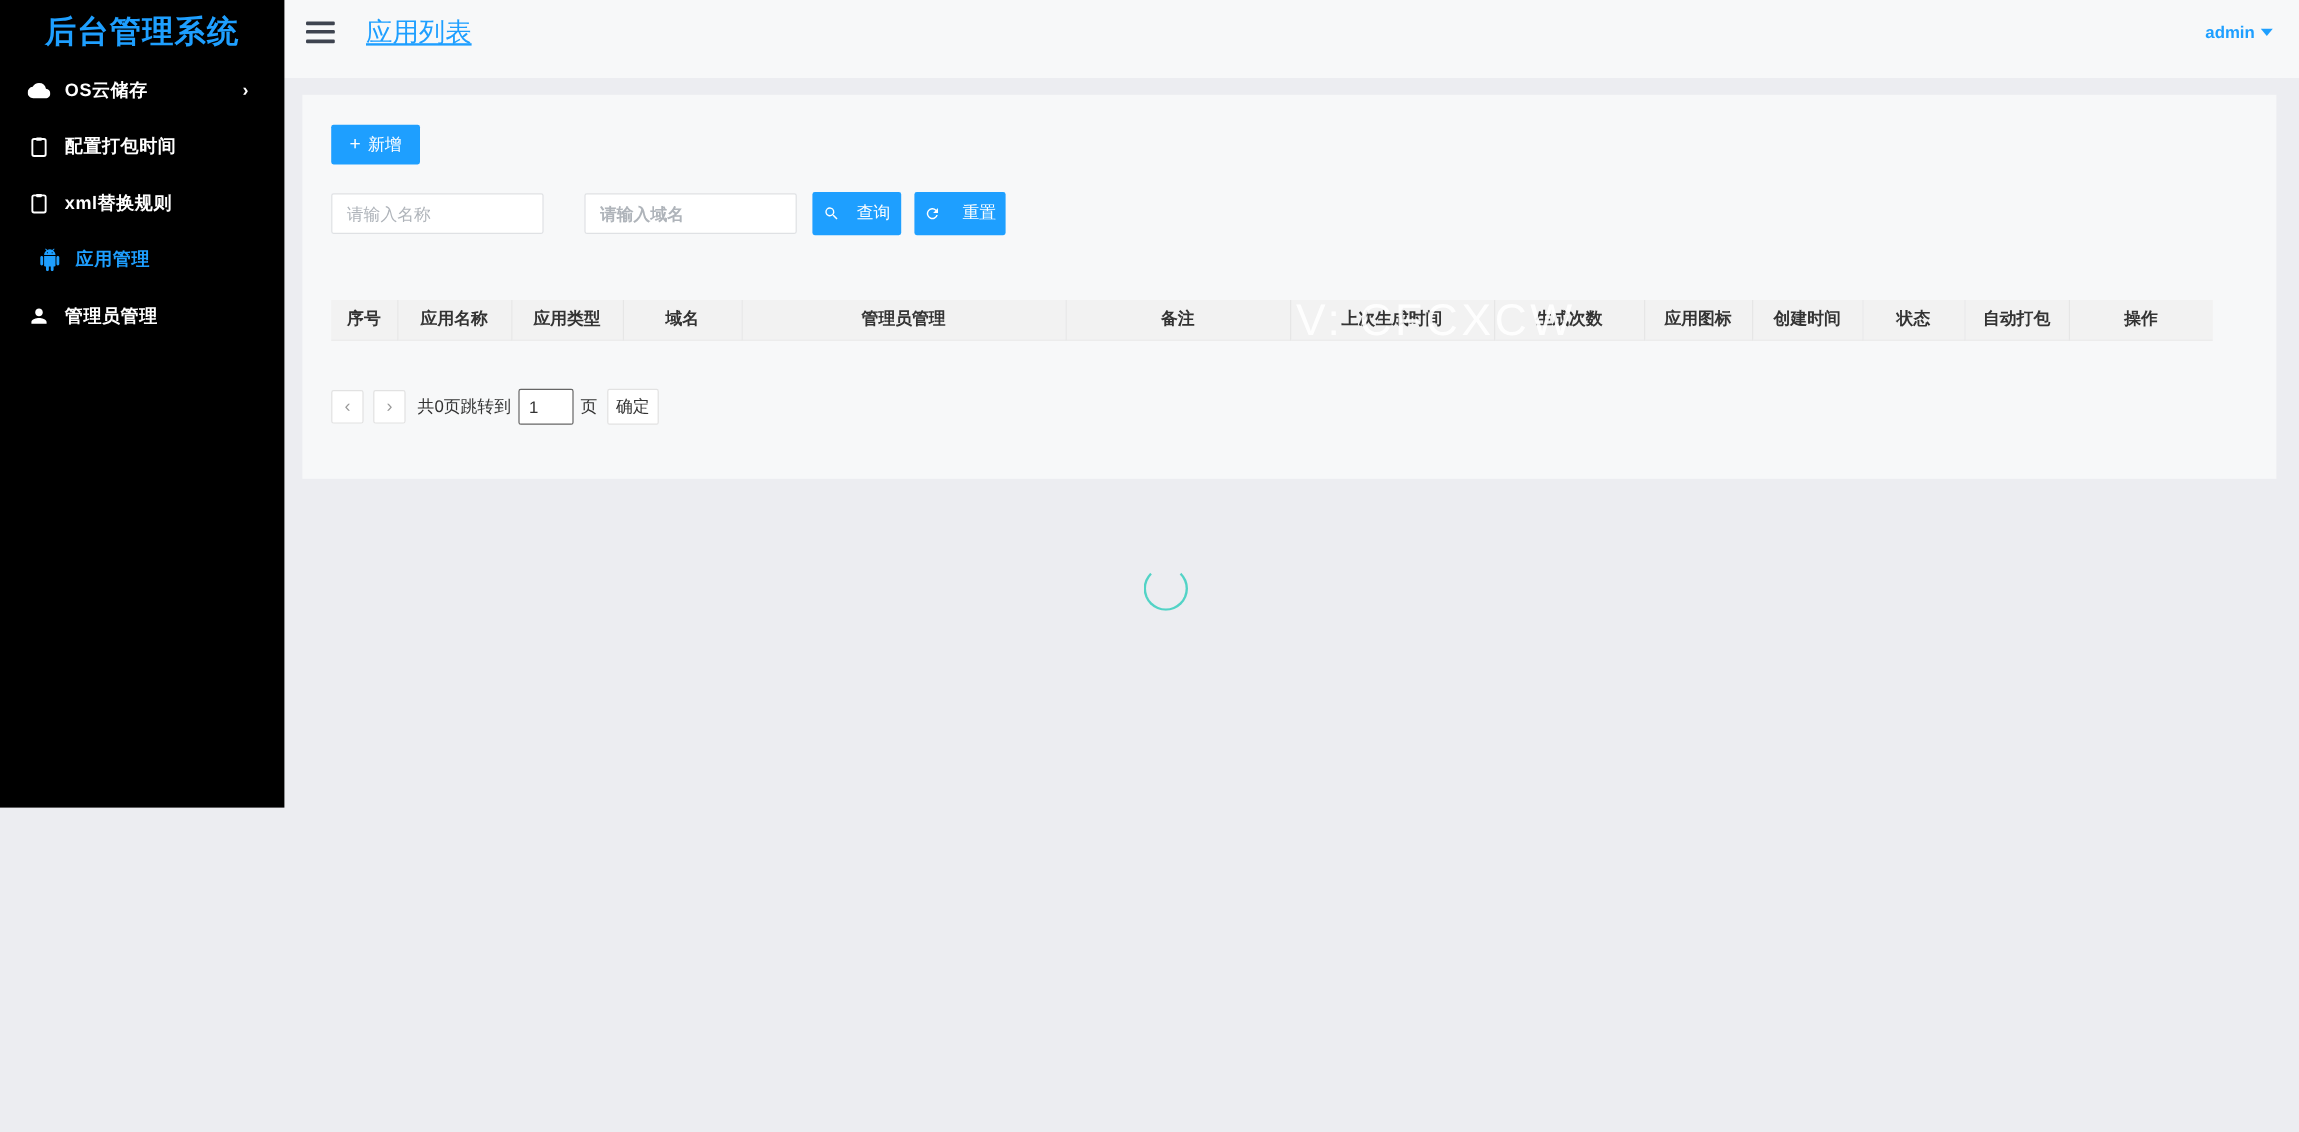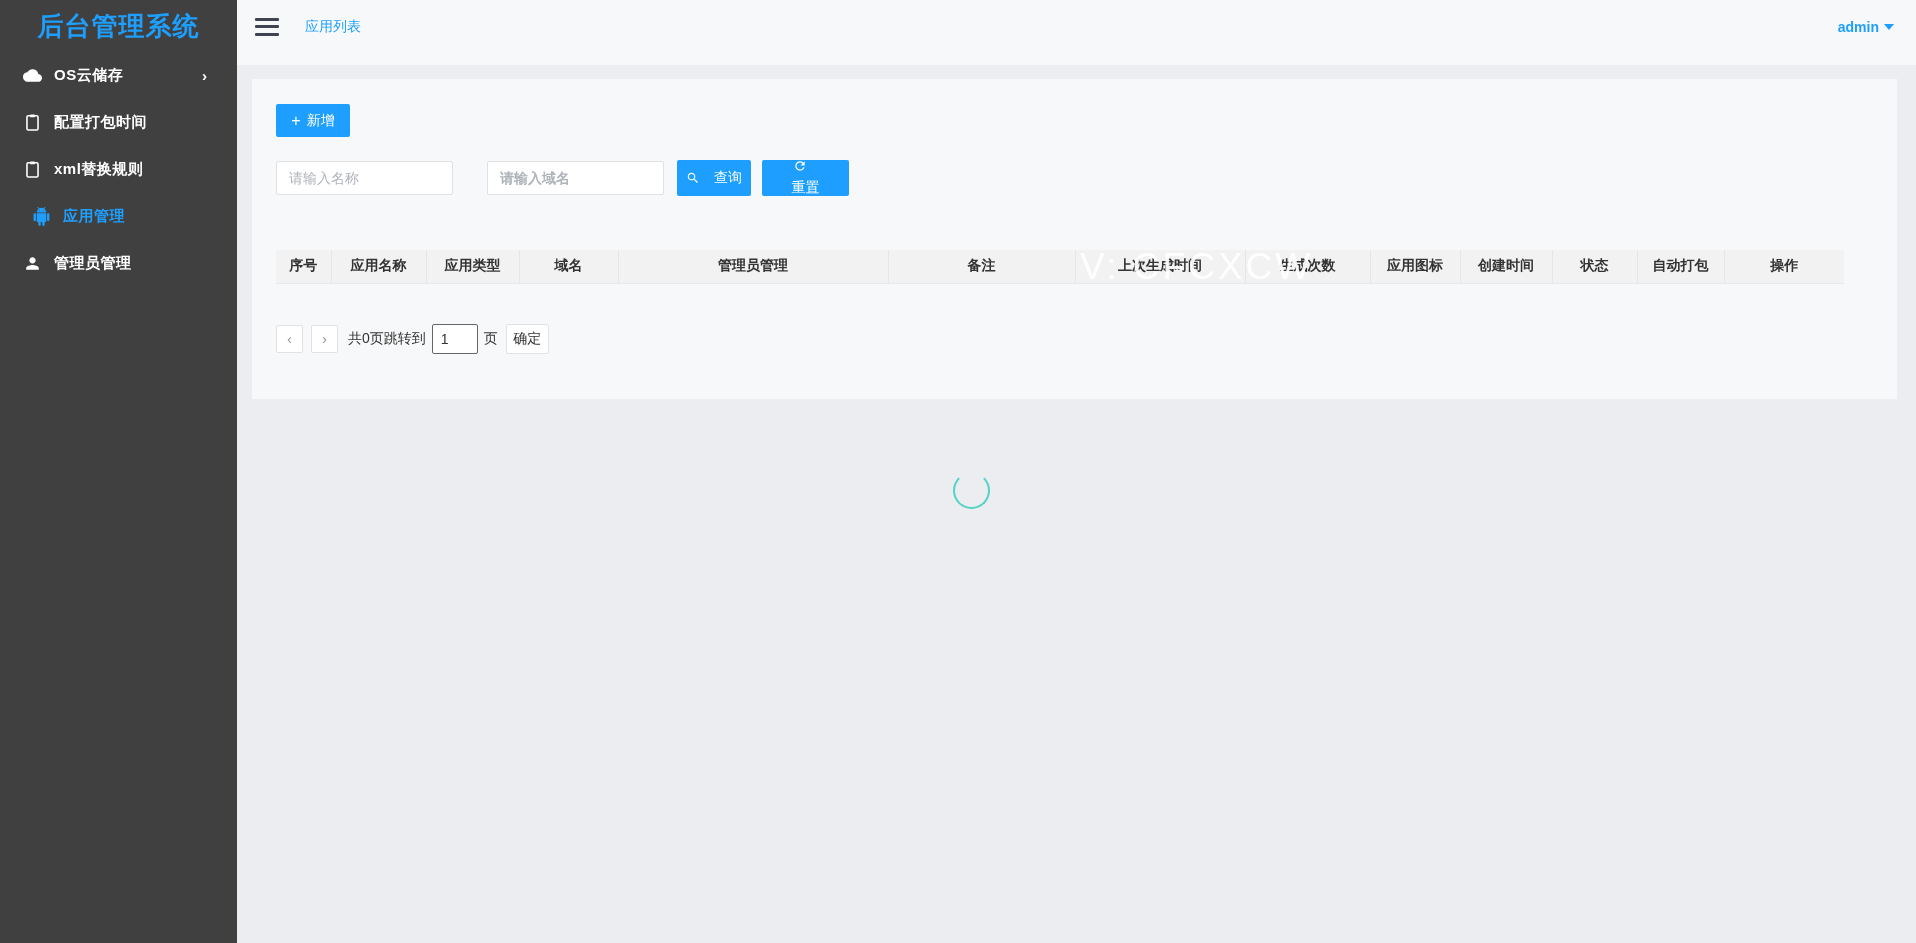--- a/index.html
+++ b/index.html
@@ -1,41 +1,41 @@
 <!DOCTYPE html>
 <html><head>
 <meta charset="utf-8">
 <style>
   * { margin:0; padding:0; box-sizing:border-box; }
   html,body { width:1916px; height:943px; overflow:hidden;
     font-family:"Liberation Sans","DejaVu Sans",sans-serif; }
   body { background:#ECEDF1; }
 
   
-  .sidebar { position:absolute; left:0; top:0; width:237px; height:943px;
-    background:#404040; z-index:10; }
+  .sidebar { position:absolute; left:0; top:0; width:237px; height:673px;
+    background:#000000; z-index:10; }
   .brand { height:50px; line-height:52px; text-align:center; font-size:26px;
     font-weight:600; color:#1E9FFF; letter-spacing:1px; }
   .menu { padding-top:2px; }
   .side-item { position:relative; height:47px; display:flex; align-items:center;
     padding-left:22px; color:#FFFFFF; cursor:pointer; font-size:15px; font-weight:600; }
   .side-item.active { color:#1E9FFF;padding-left:31px; }
   .side-icon { width:20px; height:20px; margin-right:12px; display:inline-flex;
     align-items:center; justify-content:center; color:inherit; }
   .side-icon svg { width:19px; height:19px; }
   .side-label { letter-spacing:0.5px; }
   .side-arrow { position:absolute; right:30px; font-size:15px; color:#FFFFFF; }
 
   
   .topbar { position:absolute; left:237px; top:0; right:0; height:65px;
     background:#F7F8F9; display:flex; align-items:center; padding:0 22px 12px 18px; }
   .hamburger { width:24px; height:18px; display:flex; flex-direction:column;
     justify-content:space-between; cursor:pointer; margin-right:26px; }
   .hamburger i { display:block; height:3px; background:#3E4450; border-radius:1px; }
-  .page-title { font-size:14px; color:#1E9FFF; }
+  .page-title { font-size:22px; color:#1E9FFF;text-decoration:underline; }
   .user { margin-left:auto; color:#1E9FFF; font-size:14px; font-weight:600;
     cursor:pointer; display:flex; align-items:center; }
   .caret { width:0; height:0; margin-left:5px; border-left:5px solid transparent;
     border-right:5px solid transparent; border-top:6px solid #1E9FFF; }
 
   
   .main { position:absolute; left:237px; top:65px; right:0; bottom:0;
     background:#ECEDF1; }
   .card { position:relative; margin:14px 19px 0 15px; height:320px;
     background:#F7F8F9; padding:25px 24px; }
@@ -45,21 +45,21 @@
     border-radius:2px; background:#1E9FFF; }
   .add-btn { width:74px; height:33px; gap:6px; }
   .plus { font-size:16px; font-weight:400; line-height:1; }
 
   .search-row { margin-top:23px; display:flex; align-items:center; height:36px; }
   .inp { width:177px; height:34px; border:1px solid #DFE1E4; background:#fff;
     padding:0 12px; font-size:14px; color:#333; outline:none; border-radius:2px; }
   .inp::placeholder { color:#AFb4ba; }
   .inp2 { margin-left:34px;font-weight:bold; }
   .query-btn { margin-left:13px; width:74px; height:36px; gap:2px; }
-  .reset-btn { margin-left:11px; width:87px; height:36px; gap:6px;flex-direction:column; }
+  .reset-btn { margin-left:11px; width:76px; height:36px; gap:6px; }
   .btn svg { width:14px; height:14px; }
 
   table.grid { margin-top:54px; border-collapse:collapse; table-layout:fixed;
     width:1568px; }
   table.grid th { height:33px; background:#F2F2F2; color:#333; font-size:14px;
     font-weight:bold; text-align:center; border-right:1px solid #E6E6E6;
     border-bottom:1px solid #E9E9E9; white-space:nowrap; overflow:hidden; }
   table.grid th:last-child { border-right:none; }
 
   .pager { margin-top:40px; display:flex; align-items:center; font-size:14px;

